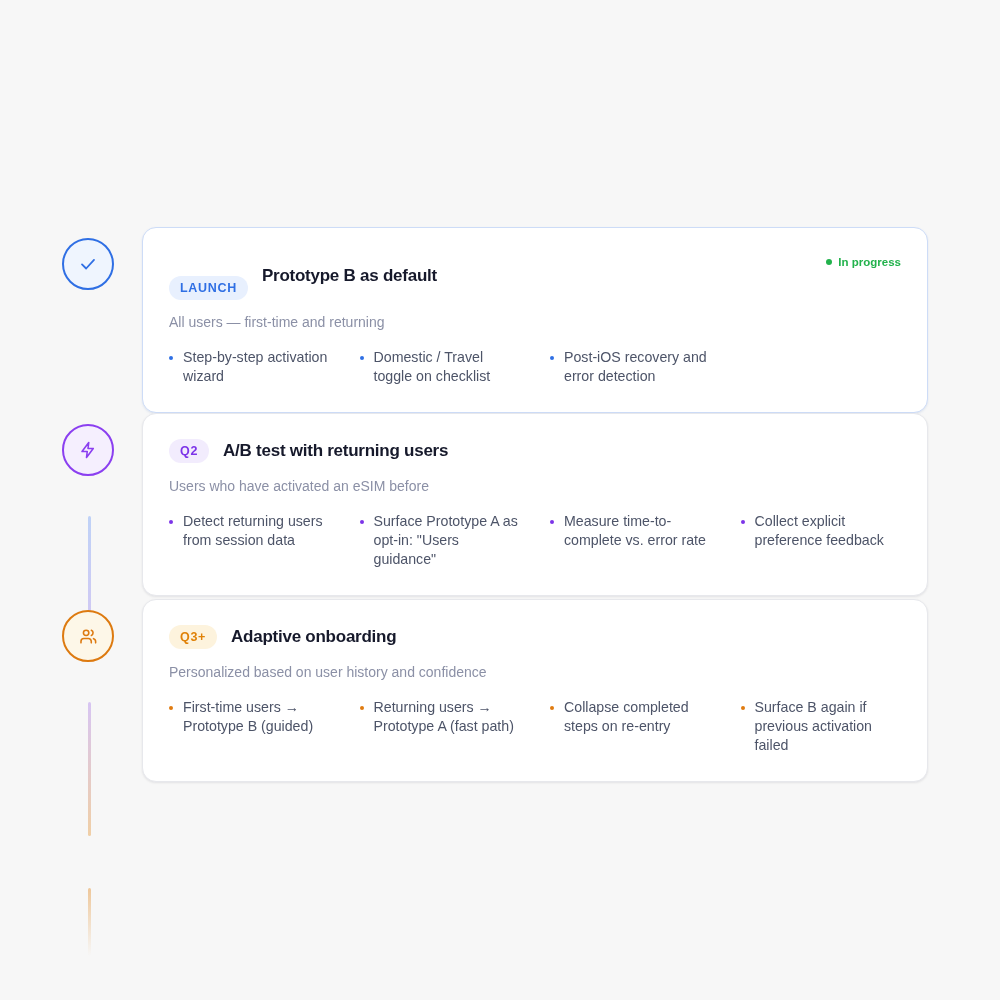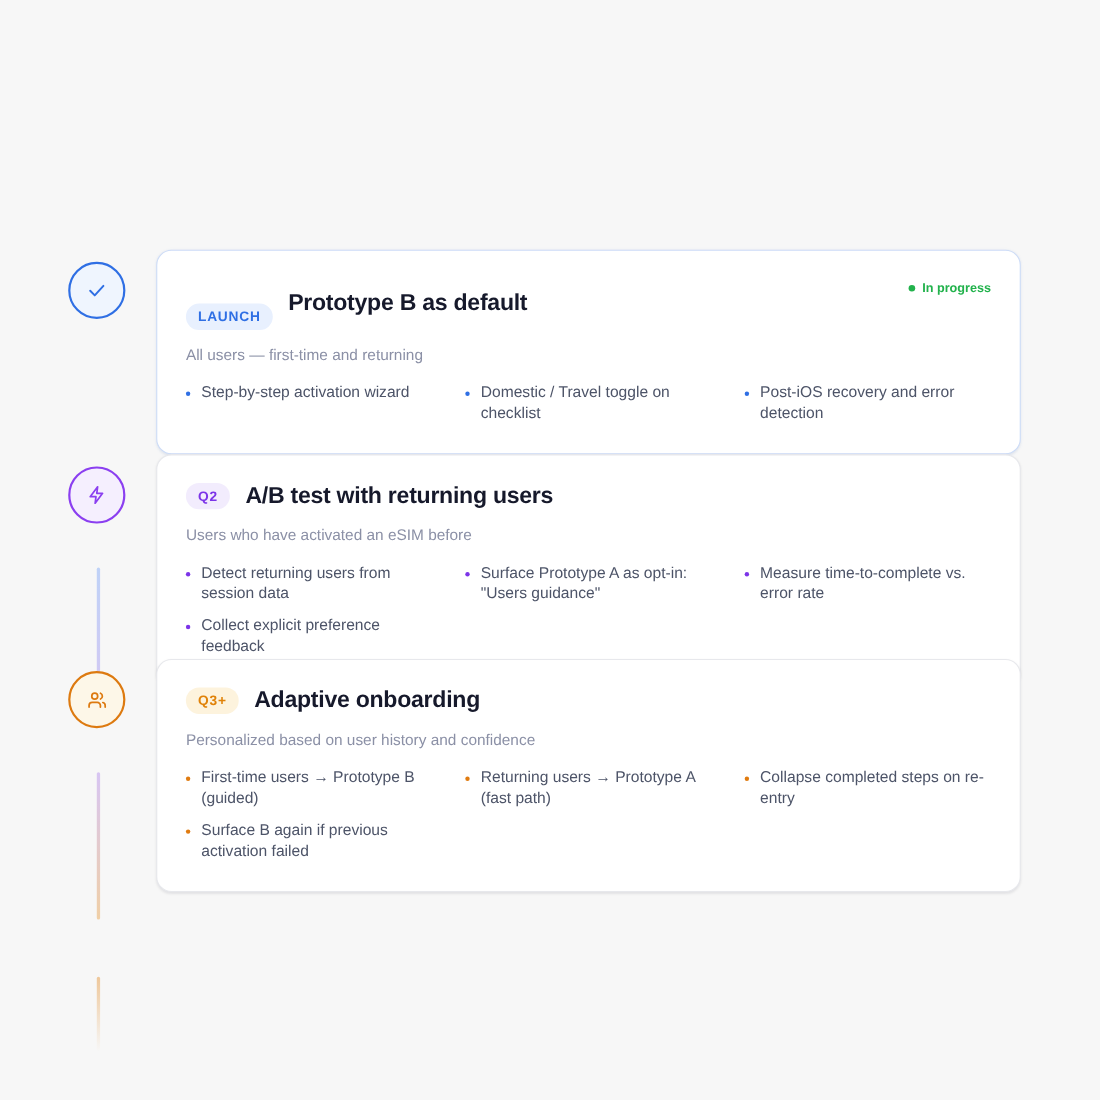--- a/index.html
+++ b/index.html
@@ -108,21 +108,21 @@
     font-weight: bold;
     letter-spacing: 0.7px;
     white-space: nowrap;
   }
   .pill.pill-blue   { background: #e8f0fe; color: #2f6fe4; margin-top: 24px; }
   .pill.pill-purple { background: #f2ecfd; color: #7c34e8; }
   .pill.pill-amber  { background: #fdf3dd; color: #e08208; }
 
   .card-title {
     margin-left: 14px;
-    font-size: 21px;
+    font-size: 17px;
     font-weight: bold;
     color: #16192b;
     letter-spacing: -0.25px;
   }
 
   .status {
     position: absolute;
     right: 0;
     top: 4px;
     display: flex;
@@ -142,21 +142,21 @@
 
   .card-sub {
     margin-top: 14px;
     font-size: 14px;
     color: #8b90a6;
   }
 
   .bullets {
     margin-top: 18px;
     display: grid;
-    grid-template-columns: 1fr 1fr 1fr;
+    grid-template-columns: 1fr 1fr 1fr 1fr;
     column-gap: 30px;
     row-gap: 10px;
   }
   .bullet {
     display: flex;
     align-items: flex-start;
     font-size: 14.2px;
     color: #4d5468;
     line-height: 19px;
   }

